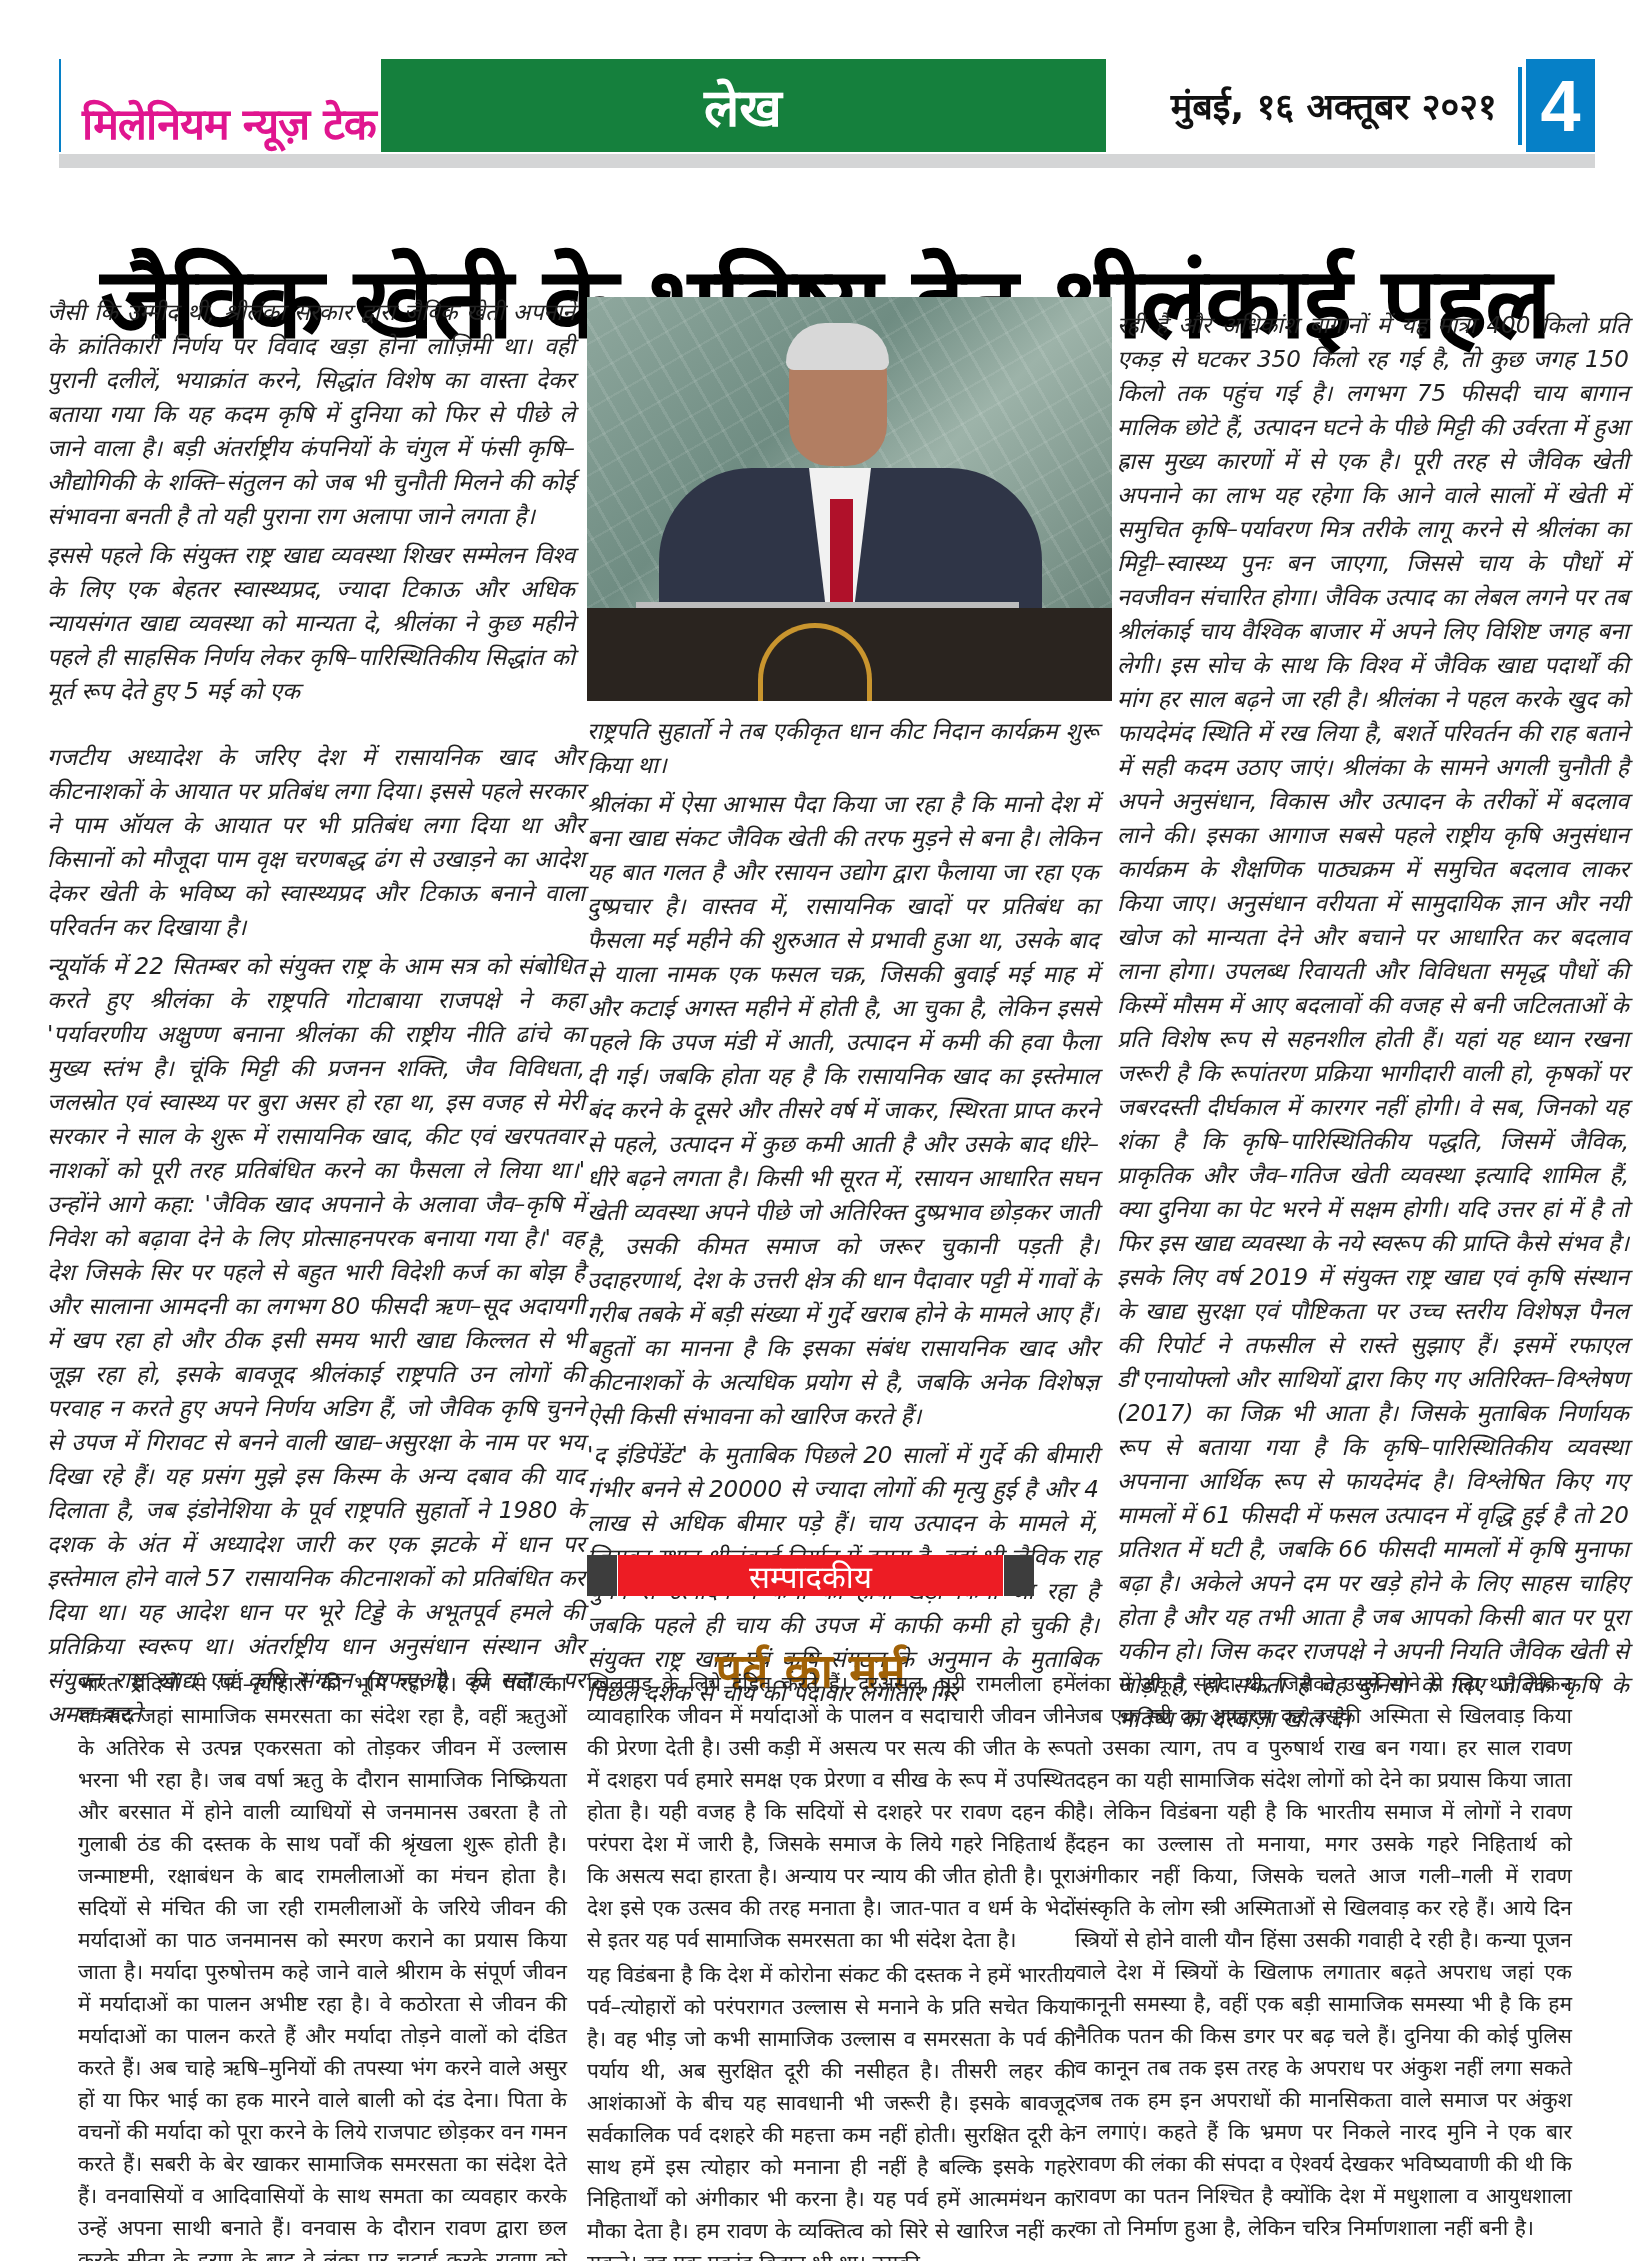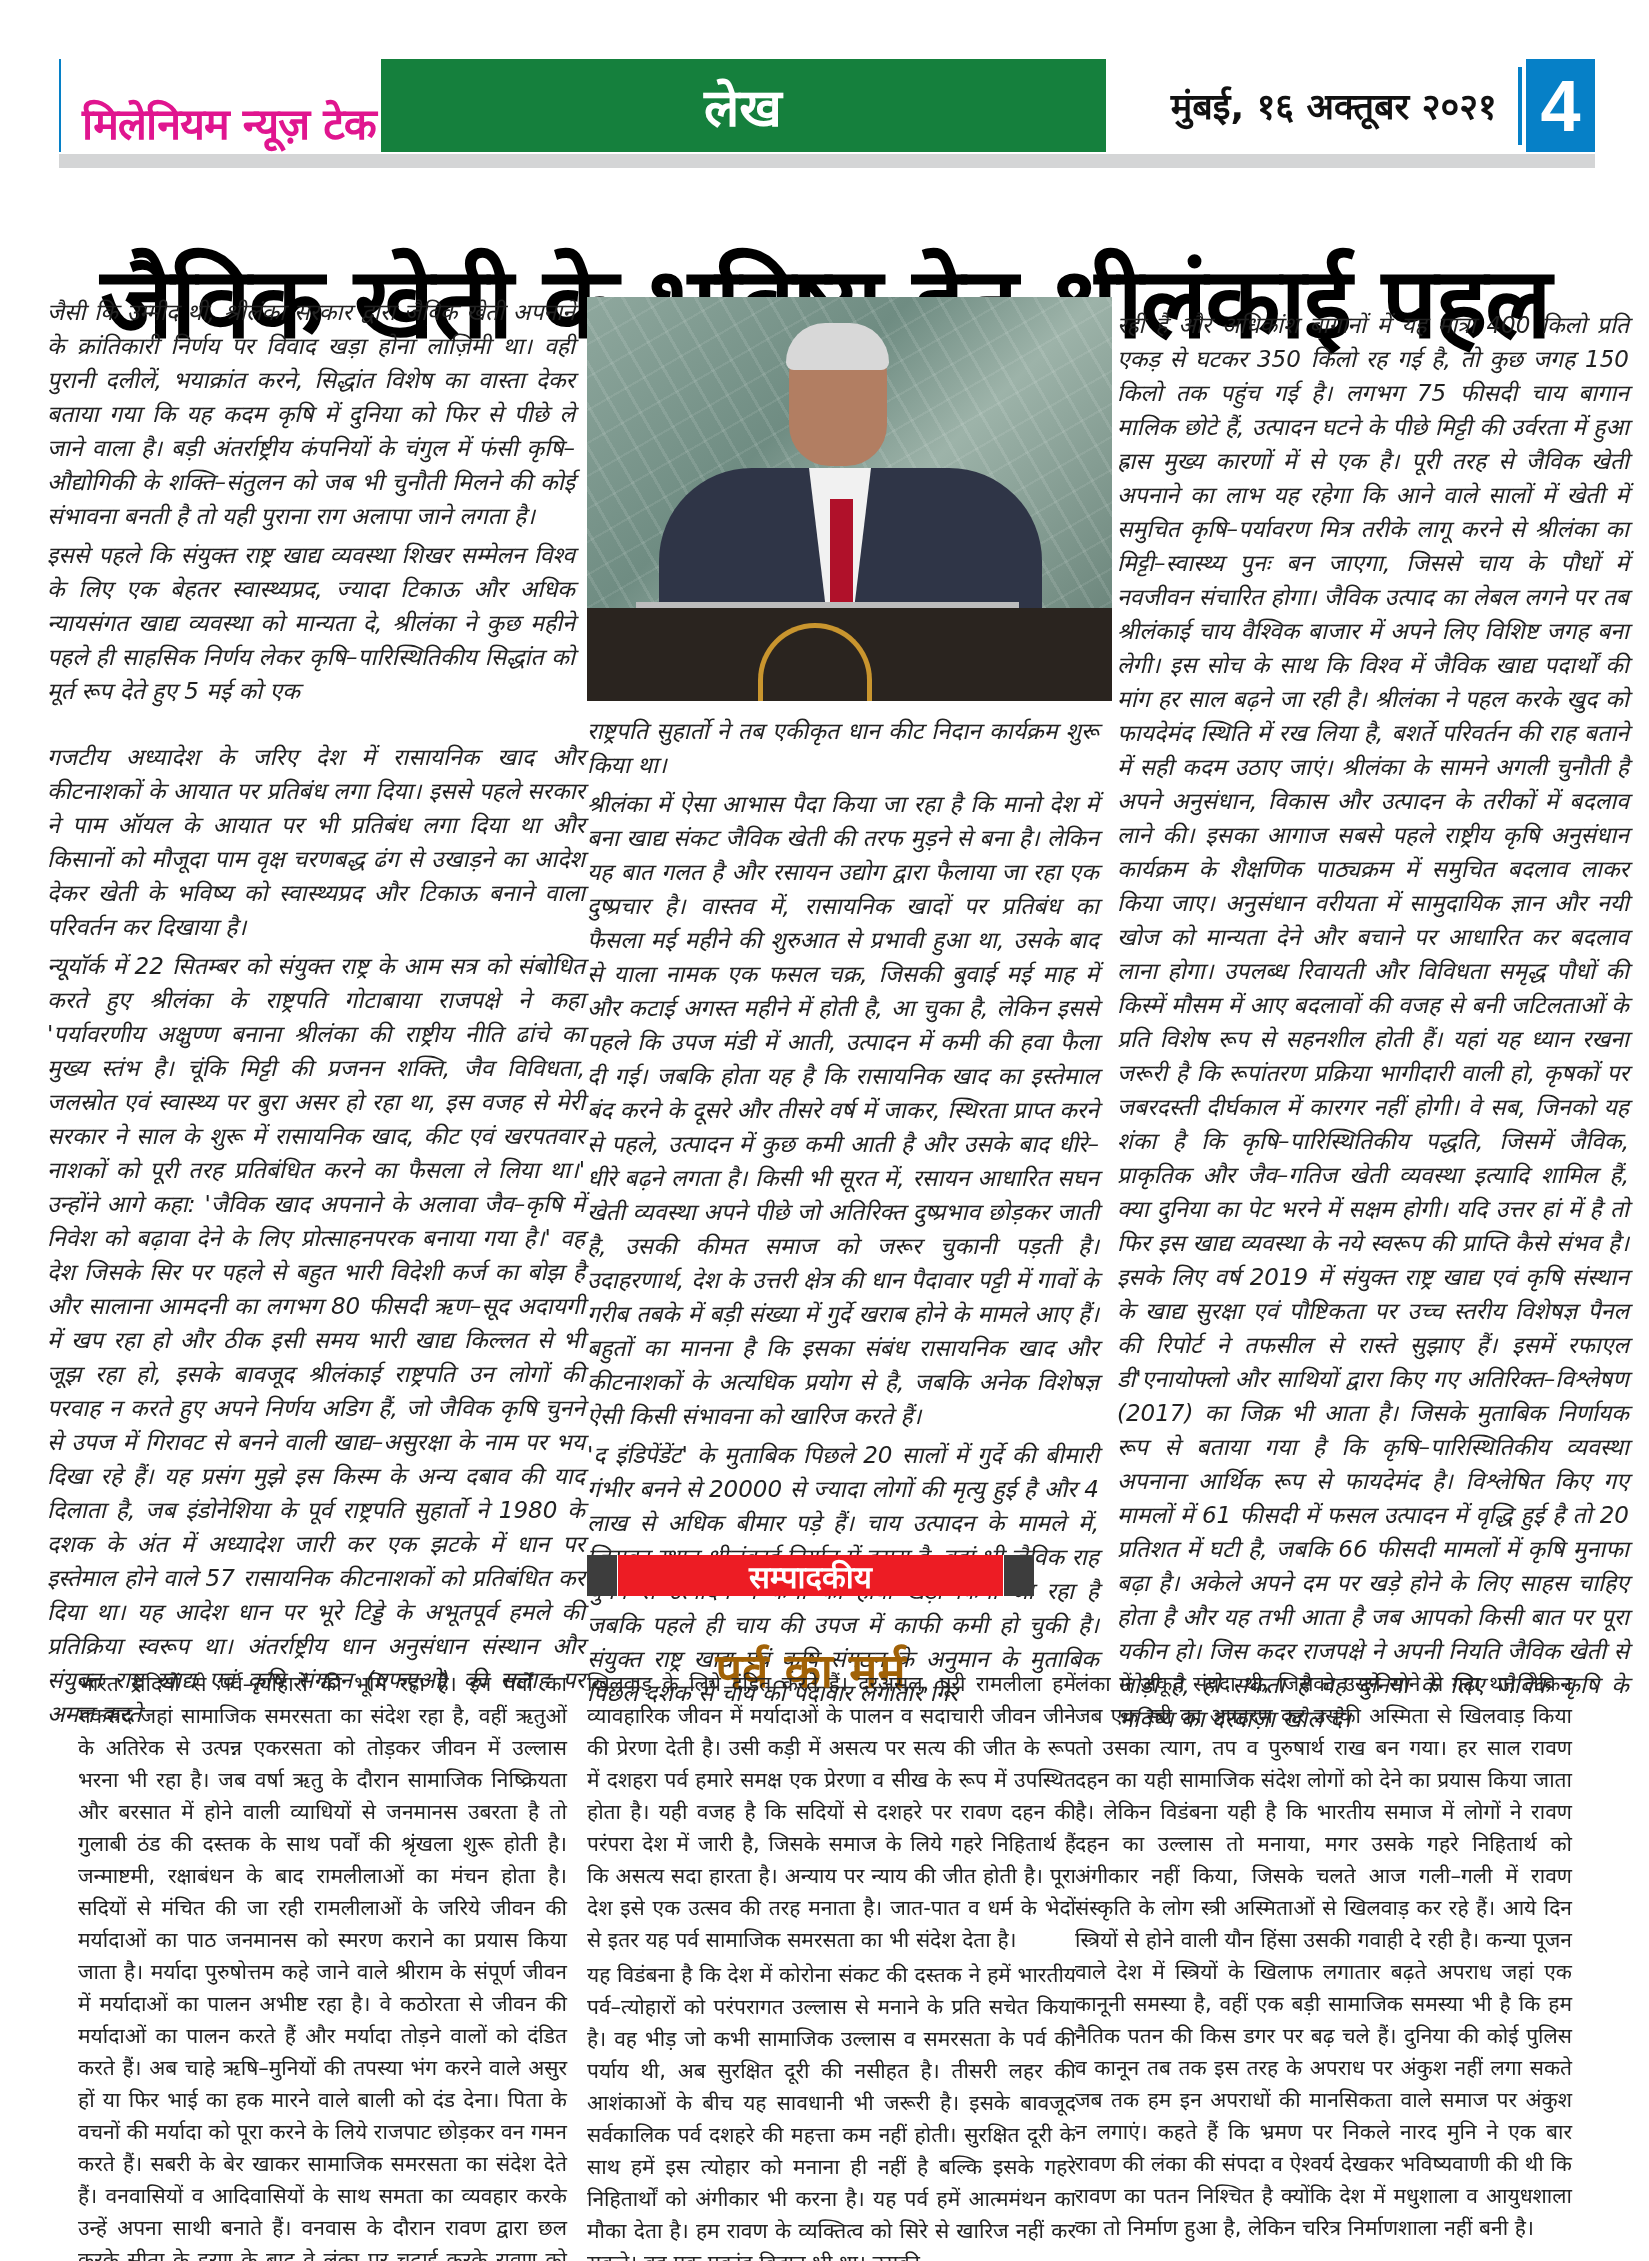--- a/index.html
+++ b/index.html
@@ -35,21 +35,21 @@
   .photo .rail { position: absolute; left: 49px; width: 383px; top: 305px; height: 7.2px; background: #bdbdbd; }
   .photo .suit { position: absolute; left: 72px; top: 171px; width: 383px; height: 217px; background: #2f3547; border-radius: 93px 93px 0 0; }
   .photo .shirt { position: absolute; left: 222px; top: 171px; width: 62px; height: 155px; background: #f1f1f1; clip-path: polygon(0 0, 100% 0, 70% 100%, 30% 100%); }
   .photo .tie { position: absolute; left: 243px; top: 202px; width: 23px; height: 176px; background: #b0112a; }
   .photo .head { position: absolute; left: 202px; top: 28.5px; width: 98px; height: 140px; background: #b27e62; border-radius: 49px 49px 41px 41px; }
   .photo .hair { position: absolute; left: 199px; top: 26px; width: 103px; height: 47px; background: #d8d8d8; border-radius: 52px 52px 10.3px 10.3px; }
 
   .editorial-band { position: absolute; left: 587px; top: 1555px; width: 447px; height: 41px; display: flex; }
   .editorial-band .cap { width: 30px; height: 41px; background: #3d3d3d; }
   .editorial-band .mid { flex: 1; background: #ed1c24; display: flex; align-items: center; justify-content: center; border-left: 1.6px solid #fff; border-right: 1.6px solid #fff; }
-  .editorial-band .mid span { color: #fff; font-size: 31px; font-weight: bold; }
+  .editorial-band .mid span { color: #fff; font-size: 31px; font-weight: normal; }
   .editorial-title { position: absolute; left: 587px; top: 1596px; width: 447px; text-align: center; font-size: 47px; font-weight: bold; color: #a16207; line-height: 72px; }
 
   .ecol { position: absolute; top: 1668px; font-size: 21px; line-height: 32px; text-align: justify; color: #222; }
   .ecol p { margin: 0 0 3.1px 0; }
   .e1 { left: 78px; width: 489px; }
   .e2 { left: 587px; width: 489px; }
   .e3 { left: 1075px; width: 497px; }
 </style>
 </head>
 <body>

